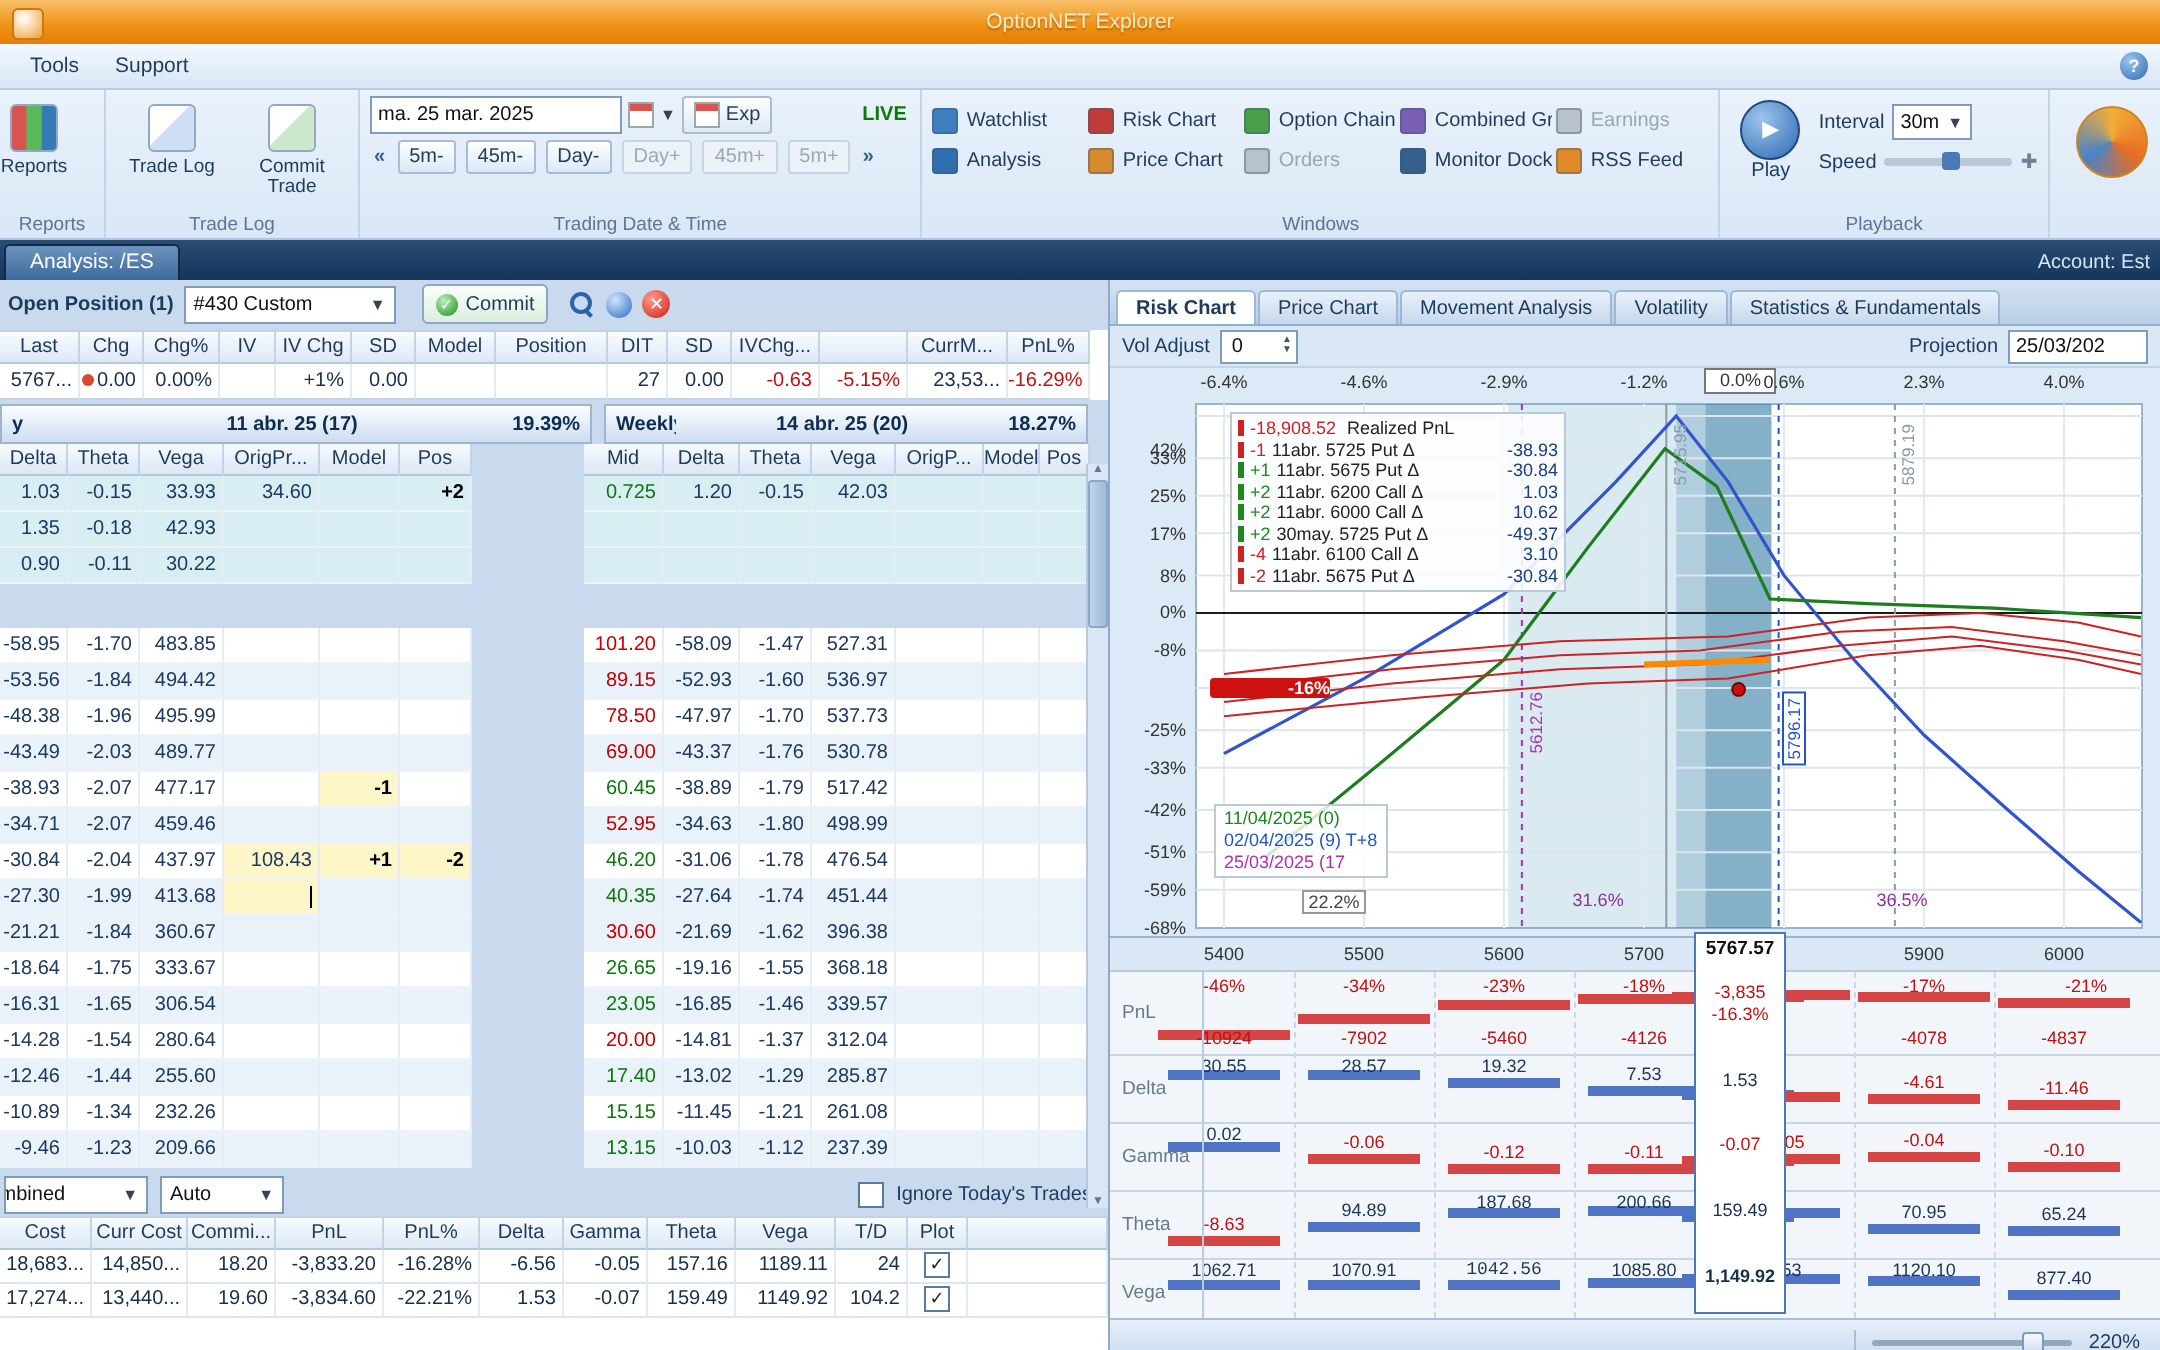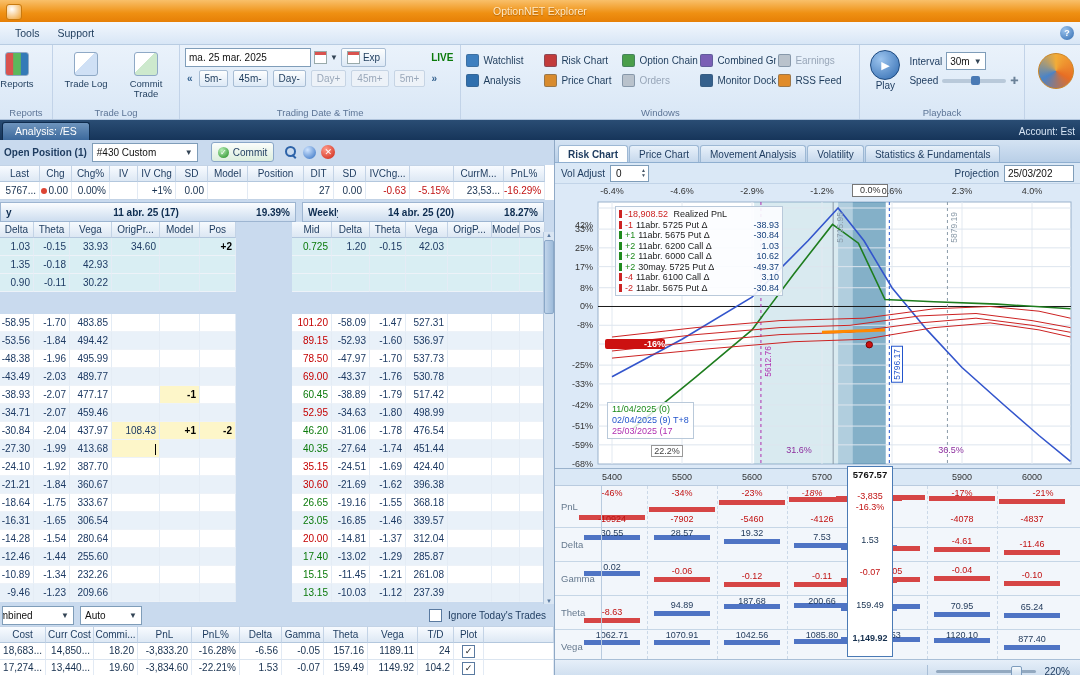--- a/index.html
+++ b/index.html
@@ -548,36 +548,20 @@
             <div class="cd"></div>
             <div class="gapc"></div>
             <div class="cd mid g">40.35</div>
             <div class="cd">-27.64</div>
             <div class="cd">-1.74</div>
             <div class="cd">451.44</div>
             <div class="cd"></div>
             <div class="cd"></div>
             <div class="cd"></div>
           </div>
-          <div class="g14 crow even">
-            <div class="cd">-24.10</div>
-            <div class="cd">-1.92</div>
-            <div class="cd">387.70</div>
-            <div class="cd"></div>
-            <div class="cd"></div>
-            <div class="cd"></div>
-            <div class="gapc"></div>
-            <div class="cd mid r">35.15</div>
-            <div class="cd">-24.51</div>
-            <div class="cd">-1.69</div>
-            <div class="cd">424.40</div>
-            <div class="cd"></div>
-            <div class="cd"></div>
-            <div class="cd"></div>
-          </div>
           <div class="g14 crow odd">
             <div class="cd">-21.21</div>
             <div class="cd">-1.84</div>
             <div class="cd">360.67</div>
             <div class="cd"></div>
             <div class="cd"></div>
             <div class="cd"></div>
             <div class="gapc"></div>
             <div class="cd mid r">30.60</div>
             <div class="cd">-21.69</div>
@@ -913,21 +897,21 @@
             <span class="gbar rb" style="left: 24px; top: 28.5px; width: 66px;"></span>
             <span class="gl neg" style="left: 29px; width: 56px; top: 2px;">-46%</span>
             <span class="gl neg" style="left: 29px; width: 56px; top: 28px;">-10924</span>
             <span class="gbar rb" style="left: 94px; top: 21px; width: 66px;"></span>
             <span class="gl neg" style="left: 99px; width: 56px; top: 2px;">-34%</span>
             <span class="gl neg" style="left: 99px; width: 56px; top: 28px;">-7902</span>
             <span class="gbar rb" style="left: 164px; top: 14.125px; width: 66px;"></span>
             <span class="gl neg" style="left: 169px; width: 56px; top: 2px;">-23%</span>
             <span class="gl neg" style="left: 169px; width: 56px; top: 28px;">-5460</span>
             <span class="gbar rb" style="left: 234px; top: 11px; width: 66px;"></span>
-            <span class="gl neg" style="left: 229px; width: 56px; top: 2px; font-style: italic;">-18%</span>
+            <span class="gl neg" style="left: 239px; width: 56px; top: 2px;">-18%</span>
             <span class="gl neg" style="left: 239px; width: 56px; top: 28px;">-4126</span>
             <span class="gbar rb" style="left: 281.299px; top: 9.9375px; width: 66px;"></span>
             <span class="gbar rb" style="left: 304px; top: 8.5px; width: 66px;"></span>
             <span class="gbar rb" style="left: 374px; top: 10.375px; width: 66px;"></span>
             <span class="gl neg" style="left: 379px; width: 56px; top: 2px;">-17%</span>
             <span class="gl neg" style="left: 379px; width: 56px; top: 28px;">-4078</span>
             <span class="gbar rb" style="left: 444px; top: 12.875px; width: 66px;"></span>
             <span class="gl neg" style="left: 460px; width: 56px; top: 2px;">-21%</span>
             <span class="gl neg" style="left: 449px; width: 56px; top: 28px;">-4837</span>
           </div>
@@ -983,21 +967,21 @@
             <span class="gbar bb" style="left: 449px; top: 16.6997px; width: 56px;"></span>
             <span class="gl pos2" style="left: 449px; width: 56px; top: 5.69965px;">65.24</span>
           </div>
           <div class="grow" style="height: 33px;">
             <span class="grlabel">Vega</span>
             <span class="gbar bb" style="left: 29px; top: 9.88988px; width: 56px;"></span>
             <span class="gl pos2" style="left: 29px; width: 56px; top: 0px;">1062.71</span>
             <span class="gbar bb" style="left: 99px; top: 9.65755px; width: 56px;"></span>
             <span class="gl pos2" style="left: 99px; width: 56px; top: 0px;">1070.91</span>
             <span class="gbar bb" style="left: 169px; top: 10.4608px; width: 56px;"></span>
-            <span class="gl pos2" style="left: 169px; width: 56px; top: 0px;">1042.56</span>
+            <span class="gl pos2" style="left: 169px; width: 56px; top: 0px; font-family: Liberation Mono, monospace;">1042.56</span>
             <span class="gbar bb" style="left: 239px; top: 9.23567px; width: 56px;"></span>
             <span class="gl pos2" style="left: 239px; width: 56px; top: 0px;">1085.80</span>
             <span class="gbar bb" style="left: 286.299px; top: 7.41893px; width: 56px;"></span>
             <span class="gbar bb" style="left: 309px; top: 7.34498px; width: 56px;"></span>
             <span class="gl pos2" style="left: 309px; width: 56px; top: 0px;">2.53</span>
             <span class="gbar bb" style="left: 379px; top: 8.26383px; width: 56px;"></span>
             <span class="gl pos2" style="left: 379px; width: 56px; top: 0px;">1120.10</span>
             <span class="gbar bb" style="left: 449px; top: 15.1403px; width: 56px;"></span>
             <span class="gl pos2" style="left: 449px; width: 56px; top: 4.14033px;">877.40</span>
           </div>

